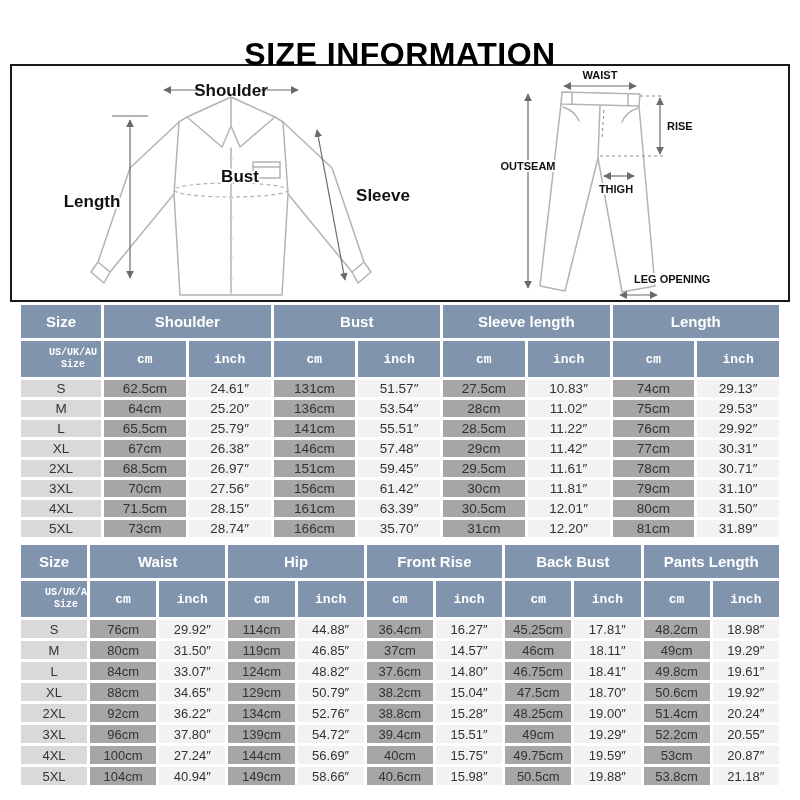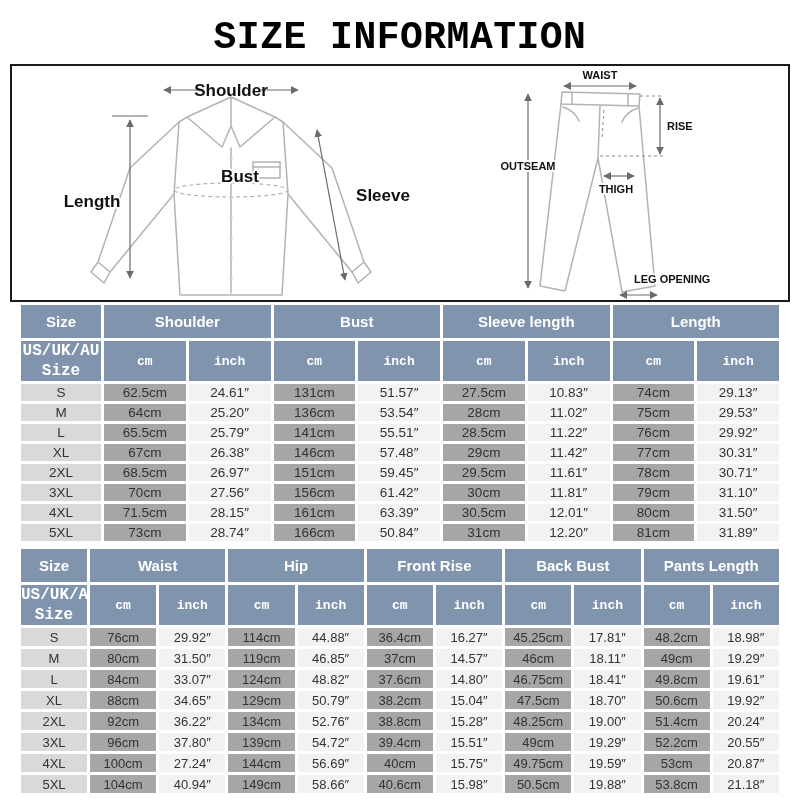--- a/index.html
+++ b/index.html
@@ -11,23 +11,23 @@
     --cell-text:#333333;
   }
   *{margin:0;padding:0;box-sizing:border-box;}
   html,body{background:#ffffff;}
   body{
     width:800px;height:800px;overflow:hidden;
     font-family:"Liberation Sans", sans-serif;
   }
   .page{width:800px;height:800px;position:relative;}
   h1.title{
-    padding-top:16px;height:58px;
-    text-align:center;font-size:38px;font-weight:bold;
-    letter-spacing:.5px;color:#000;font-family:Liberation Mono, monospace;
+    padding-top:36px;height:58px;
+    text-align:center;font-size:32px;font-weight:bold;
+    letter-spacing:.5px;color:#000;
   }
   .diagram-box{
     margin:6px 10px 0 10px;height:238px;
     border:2px solid #1a1a1a;background:#fff;
     display:flex;align-items:stretch;overflow:hidden;
   }
   .diagram-box svg{display:block;height:234px;}
   .note{
     font-size:19px;letter-spacing:-0.2px;white-space:nowrap;
     padding:3px 1px 4px 1px;color:#000;
@@ -39,21 +39,21 @@
   .size-table th,.size-table td{
     text-align:center;vertical-align:middle;overflow:hidden;
   }
   .g-head{
     background:var(--header-bg);color:var(--header-text);
     font-weight:bold;font-size:15px;height:33px;
   }
   .sub-head{
     background:var(--header-bg);color:var(--header-text);
     font-family:"Liberation Mono", monospace;
-    font-weight:bold;font-size:16px;line-height:1.25;height:30px;
+    font-weight:bold;font-size:10px;line-height:1.25;height:30px;padding-left:24px;
   }
   .unit-head{
     background:var(--header-bg);color:var(--header-text);
     font-family:"Liberation Mono", monospace;
     font-weight:bold;font-size:13px;height:36px;margin-top:12px;
   }
   .size-table td{font-size:13.5px;color:var(--cell-text);height:17px;}
   #pants-table td{height:18px;font-size:13px;}
   td.size-cell{background:var(--size-bg);}
   td.cm-cell{background:var(--cm-bg);}
@@ -272,21 +272,21 @@
           <td class="cm-cell">30.5cm</td>
           <td class="inch-cell">12.01″</td>
           <td class="cm-cell">80cm</td>
           <td class="inch-cell">31.50″</td>
         </tr>
         <tr>
           <td class="size-cell">5XL</td>
           <td class="cm-cell">73cm</td>
           <td class="inch-cell">28.74″</td>
           <td class="cm-cell">166cm</td>
-          <td class="inch-cell">50.84″</td>
+          <td class="inch-cell">35.70″</td>
           <td class="cm-cell">31cm</td>
           <td class="inch-cell">12.20″</td>
           <td class="cm-cell">81cm</td>
           <td class="inch-cell">31.89″</td>
         </tr>
       </tbody>
     </table>
 
   <table class="size-table" id="pants-table">
       <colgroup>

